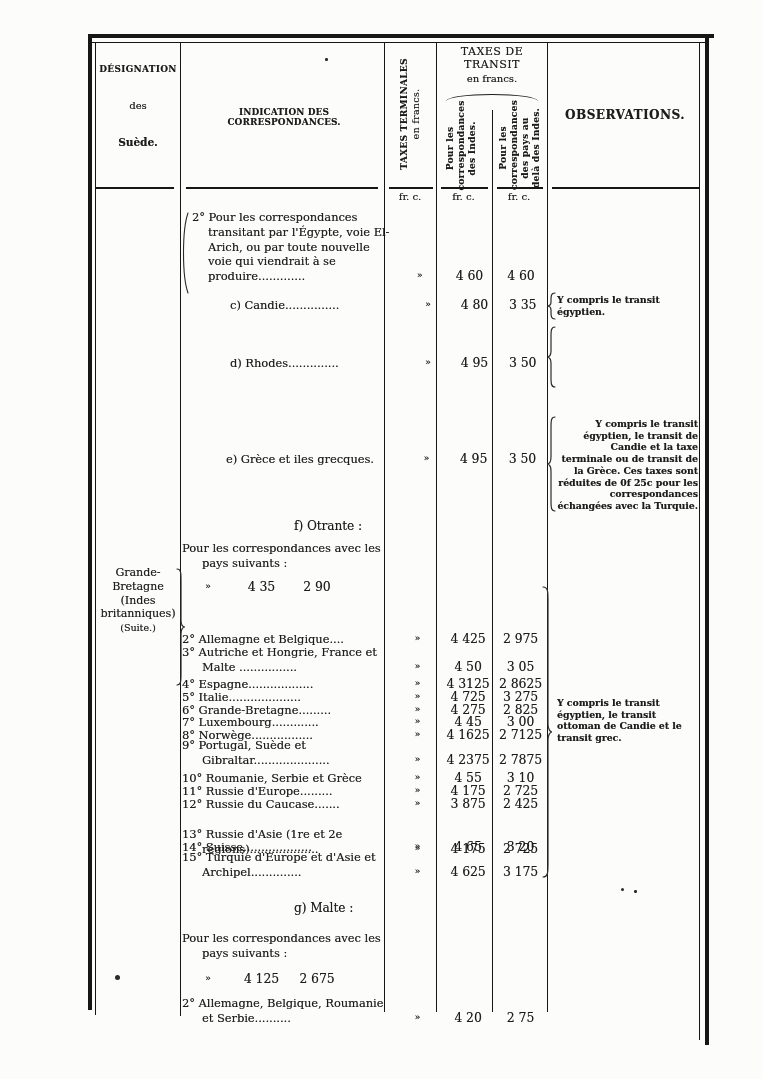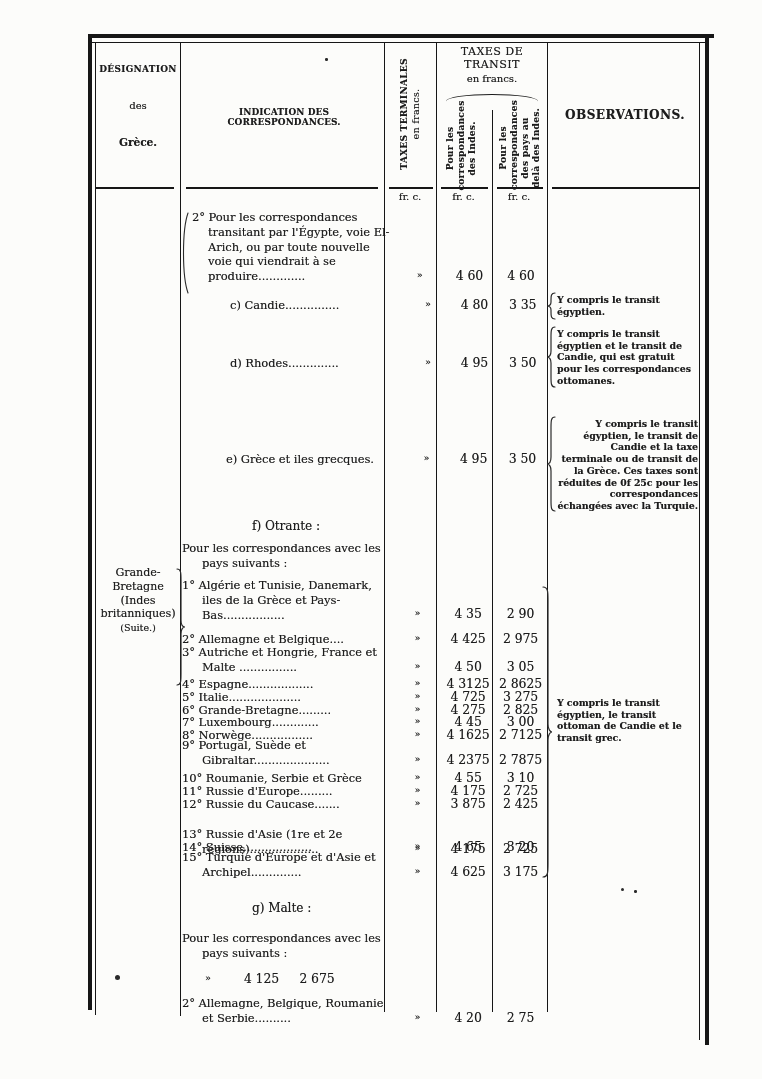--- a/index.html
+++ b/index.html
@@ -10,21 +10,21 @@
     text-shadow:0.2px 0.2px 0.3px rgba(10,10,10,0.5);
   }
   .line { position:absolute; background:#161616; }
   .hdr  { position:absolute; text-align:center; }
   .rot  { position:absolute; text-align:center; font-weight:bold; font-size:9px; line-height:11px; transform:rotate(-90deg); letter-spacing:0.3px; }
   .row  { position:absolute; left:182px; width:365px; display:flex; align-items:flex-end; }
   .lbl  { width:202px; font-size:11.4px; line-height:14.8px; }
   .num  { padding-left:20px; text-indent:-20px; }
   .num2 { padding-left:26px; text-indent:-16px; }
   .ltr  { padding-left:48px; }
-  .head { padding-left:70px; font-size:12px; }
+  .head { padding-left:112px; font-size:12px; }
   .intro{ padding-left:20px; text-indent:-20px; }
   .val  { text-align:center; font-size:12.3px; line-height:15px; }
   .v1 { width:52px; } .v2 { width:55px; } .v3 { width:56px; }
   .term { font-size:9.5px; padding-bottom:2px; }
   .obs  { position:absolute; left:557px; width:141px; font-size:9.3px; line-height:11.7px; font-weight:bold; }
   .brace { position:absolute; }
   .speck { position:absolute; background:#2a2a2a; border-radius:50%; }
   .frc { position:absolute; font-size:10px; text-align:center; top:191px; }
   .arc { position:absolute; border-top:1.6px solid #1a1a1a; border-radius:100% 100% 0 0 / 160% 160% 0 0; height:8px; }
 </style>
@@ -49,21 +49,21 @@
   <div class="line" style="left:96px;  top:187px; width:78px;  height:1.6px;"></div>
   <div class="line" style="left:186px; top:187px; width:192px; height:1.6px;"></div>
   <div class="line" style="left:389px; top:187px; width:44px;  height:1.6px;"></div>
   <div class="line" style="left:441px; top:187px; width:47px;  height:1.6px;"></div>
   <div class="line" style="left:497px; top:187px; width:46px;  height:1.6px;"></div>
   <div class="line" style="left:552px; top:187px; width:147px; height:1.6px;"></div>
 
   <div class="hdr" style="left:96px; top:64px; width:84px;">
     <div style="font-size:8.8px; font-weight:bold; letter-spacing:0.4px;">DÉSIGNATION</div>
     <div style="font-size:10px; margin-top:26px;">des</div>
-    <div style="font-size:10.5px; font-weight:bold; margin-top:25px;">Grèce.</div>
+    <div style="font-size:10.5px; font-weight:bold; margin-top:25px;">Suède.</div>
   </div>
 
   <div class="hdr" style="left:186px; top:107px; width:196px; font-size:8.8px; font-weight:bold; letter-spacing:0.2px;">INDICATION DES CORRESPONDANCES.</div>
 
   <div class="rot" style="left:350px; top:102px; width:120px; line-height:12px;">
     <div>TAXES TERMINALES</div>
     <div style="font-weight:normal; font-size:9.5px;">en francs.</div>
   </div>
 
   <div class="hdr" style="left:437px; top:45px; width:110px;">
@@ -117,21 +117,20 @@
 
   <div class="row" style="top:519px">
     <div class="lbl head">f) Otrante :</div>
   </div>
 
   <div class="row" style="top:541px">
     <div class="lbl intro">Pour les correspondances avec les pays suivants :</div>
   </div>
 
   <div class="row" style="top:578px">
-    <div class="lbl num">1° Algérie et Tunisie, Danemark, iles de la Grèce et Pays-Bas.................</div>
     <div class="val v1 term">»</div>
     <div class="val v2">4 35</div>
     <div class="val v3">2 90</div>
   </div>
 
   <div class="row" style="top:630px">
     <div class="lbl num">2° Allemagne et Belgique....</div>
     <div class="val v1 term">»</div>
     <div class="val v2">4 425</div>
     <div class="val v3">2 975</div>
@@ -243,21 +242,20 @@
   </div>
 
   <div class="row" style="top:996px">
     <div class="lbl num">2° Allemagne, Belgique, Roumanie et Serbie..........</div>
     <div class="val v1 term">»</div>
     <div class="val v2">4 20</div>
     <div class="val v3">2 75</div>
   </div>
 
   <div class="obs" style="top:294px;">Y compris le transit égyptien.</div>
-  <div class="obs" style="top:328px;">Y compris le transit égyptien et le transit de Candie, qui est gratuit pour les correspondances ottomanes.</div>
   <div class="obs" style="top:418px;text-align:right;">Y compris le transit égyptien, le transit de Candie et la taxe terminale ou de transit de la Grèce. Ces taxes sont réduites de 0f 25c pour les correspondances échangées avec la Turquie.</div>
   <div class="obs" style="top:697px;">Y compris le transit égyptien, le transit ottoman de Candie et le transit grec.</div>
 
   <svg class="brace" style="left:546px; top:292px;" width="10" height="28">
     <path d="M9 1 C5 1 5 4 5 8 L5 10 C5 13 3 14 1 14 C3 14 5 15 5 18 L5 20 C5 24 5 27 9 27" fill="none" stroke="#2b2b2b" stroke-width="1.2" stroke-linecap="round"></path>
   </svg>
   <svg class="brace" style="left:546px; top:326px;" width="10" height="62">
     <path d="M9 1 C5 1 5 5 5 11 L5 25 C5 29 3 31 1 31 C3 31 5 33 5 37 L5 51 C5 57 5 61 9 61" fill="none" stroke="#2b2b2b" stroke-width="1.2" stroke-linecap="round"></path>
   </svg>
   <svg class="brace" style="left:546px; top:416px;" width="10" height="96">

